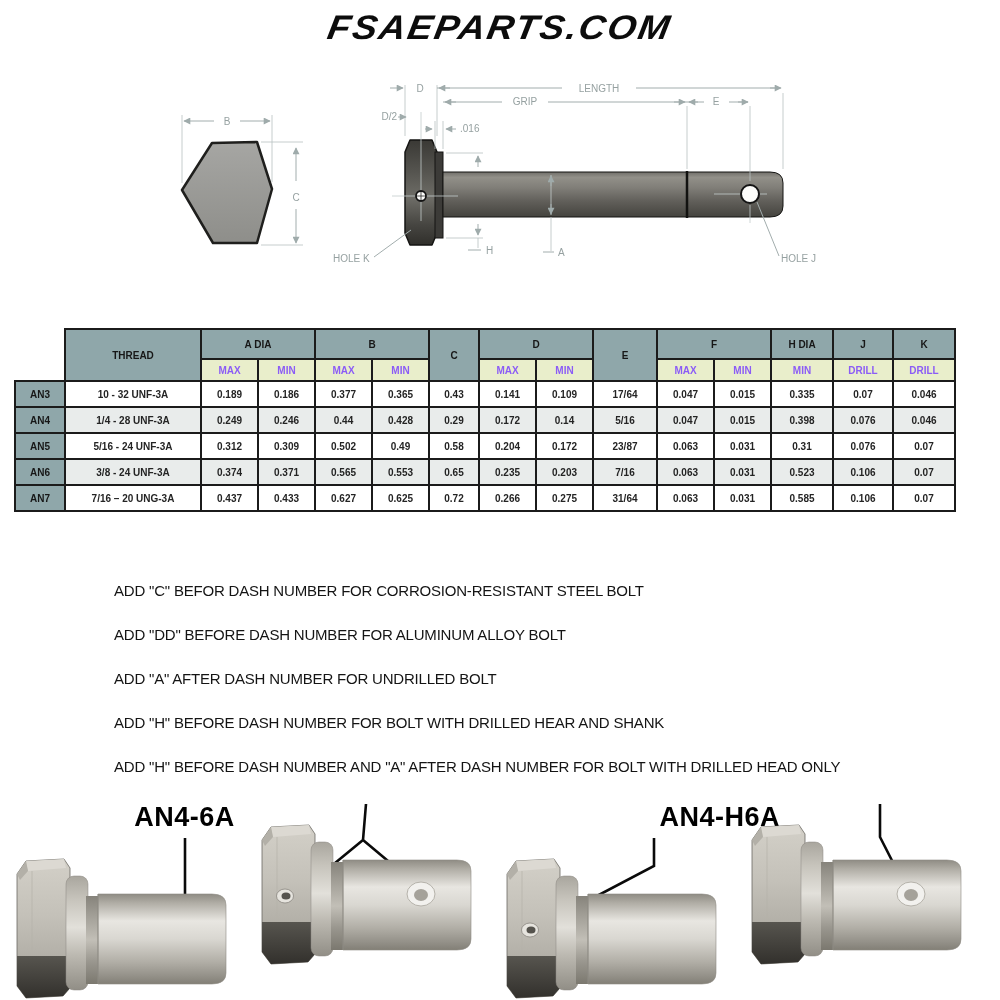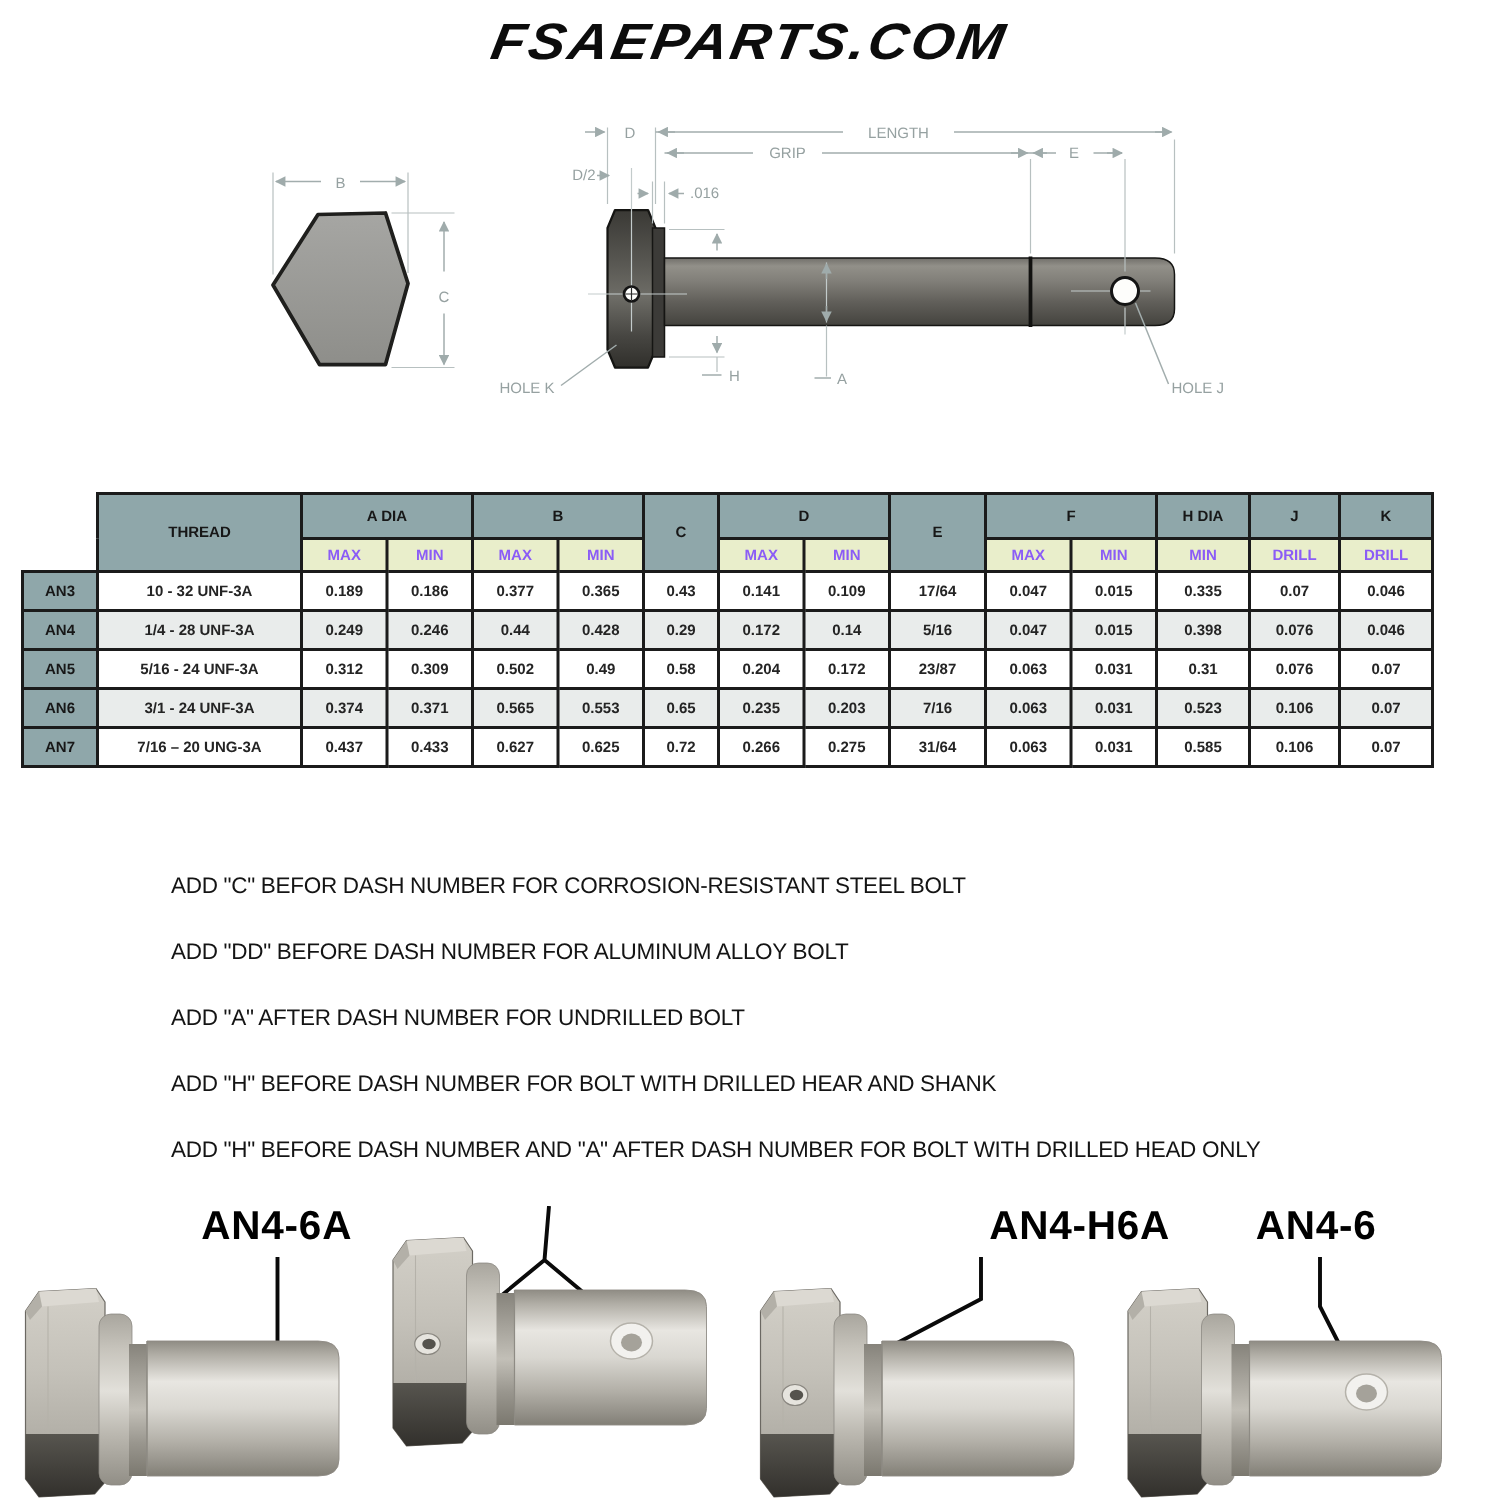--- a/index.html
+++ b/index.html
@@ -238,21 +238,21 @@
       <td>0.172</td>
       <td>23/87</td>
       <td>0.063</td>
       <td>0.031</td>
       <td>0.31</td>
       <td>0.076</td>
       <td>0.07</td>
     </tr>
     <tr>
       <th class="teal">AN6</th>
-      <td>3/1 - 24 UNF-3A</td>
+      <td>3/8 - 24 UNF-3A</td>
       <td>0.374</td>
       <td>0.371</td>
       <td>0.565</td>
       <td>0.553</td>
       <td>0.65</td>
       <td>0.235</td>
       <td>0.203</td>
       <td>7/16</td>
       <td>0.063</td>
       <td>0.031</td>
@@ -399,21 +399,20 @@
         </g>
         <g style="display: none;">
           <ellipse cx="166" cy="90" rx="14" ry="12" fill="#f2f1ee" stroke="#b5b2aa" stroke-width="1"></ellipse>
           <ellipse cx="166" cy="91" rx="7" ry="6" fill="#a5a29a"></ellipse>
         </g>
       </g>
     </svg>
   </div>
 
   <div class="fig">
-    <div class="fig-label">AN4-6</div>
     <svg width="235" height="163" viewBox="0 0 235 163">
       <path class="leader" d="M135,0 V33 L162,86"></path>
       <g>
         <path d="M7,36 L16,23 L54,21 L60,30 L60,150 L53,158 L16,160 L7,148 Z" fill="url(#gHead)" stroke="#6b6862" stroke-width=".8" stroke-linejoin="round"></path>
         <path d="M16,23 L54,21 L56,30 L18,33 Z" fill="#dcd9d2"></path>
         <path d="M7,36 L16,23 L18,33 L10,42 Z" fill="#b3b0a8"></path>
         <line x1="22" y1="33" x2="22" y2="118" stroke="#b5b2aa" stroke-width=".7"></line>
         <path d="M7,118 L60,118 L60,150 L53,158 L16,160 L7,148 Z" fill="url(#gDark)"></path>
         <rect x="56" y="38" width="22" height="114" rx="8" fill="url(#gFlange)" stroke="#8a8780" stroke-width=".5"></rect>
         <rect x="76" y="58" width="14" height="88" fill="url(#gCollar)"></rect>

